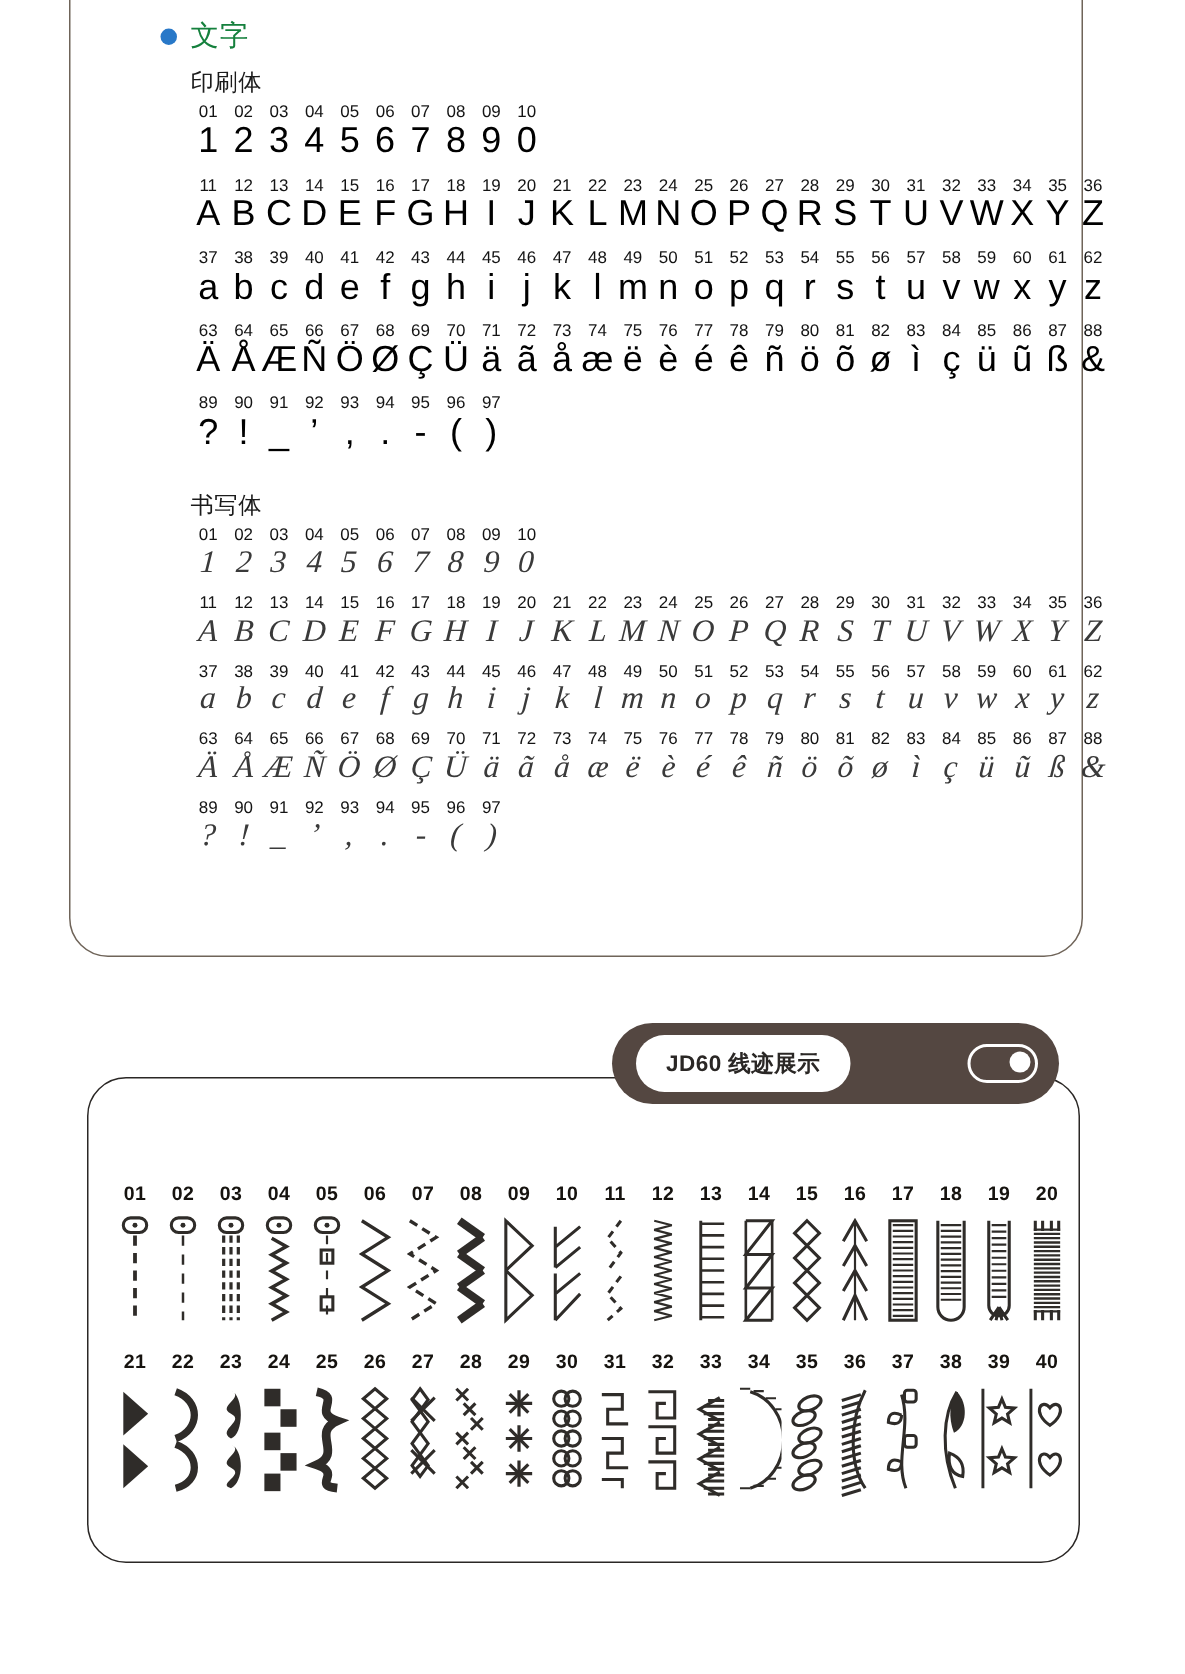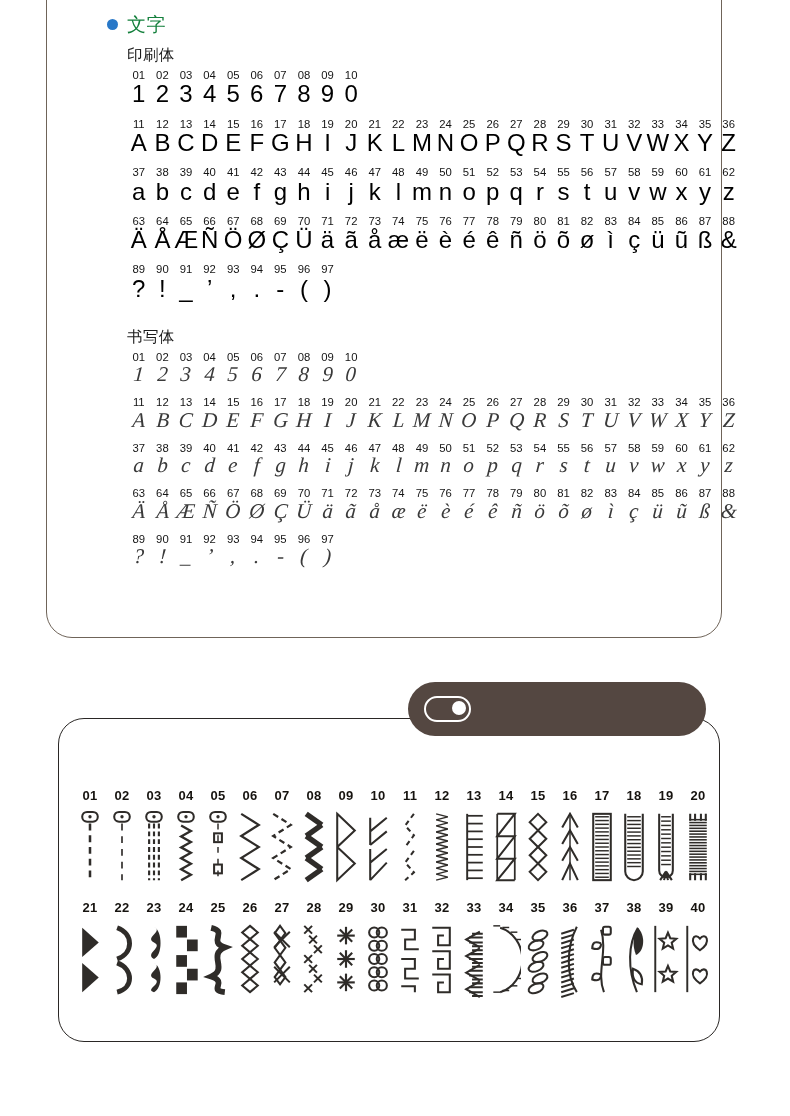--- a/index.html
+++ b/index.html
@@ -538,20 +538,21 @@
             <span style="width: 23.6px;">(</span>
             <span style="width: 23.6px;">)</span>
           </div>
         </div>
       </div>
 
   </div>
 </div>
 
 <div id="pill">
+  <div id="pill-label">JD60 线迹展示</div>
   <div id="toggle">
     <span class="knob"></span>
   </div>
 </div>
 
 <div class="card" id="card-stitch"></div>
 <div id="stitch-rows">
     <div class="srow">
       <div class="scell" style="width: 32px;">
         <div class="snum">01</div>

